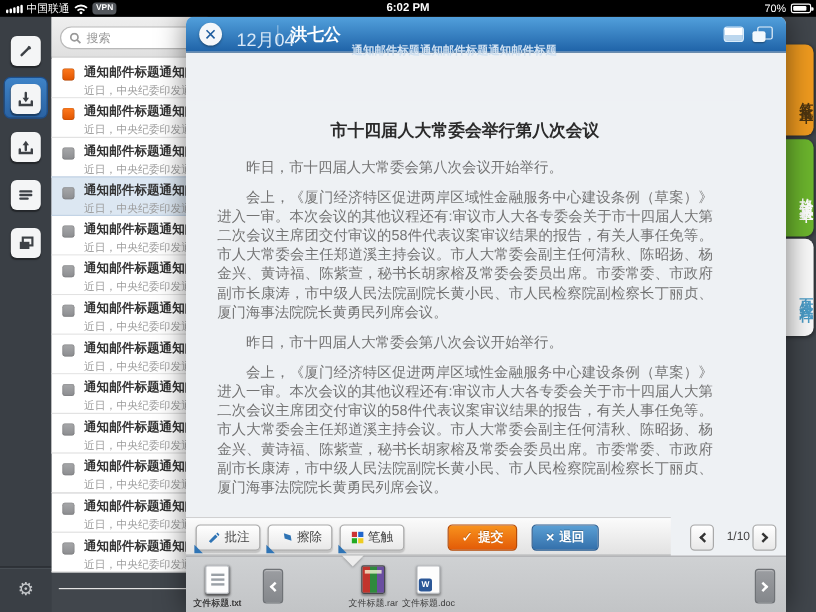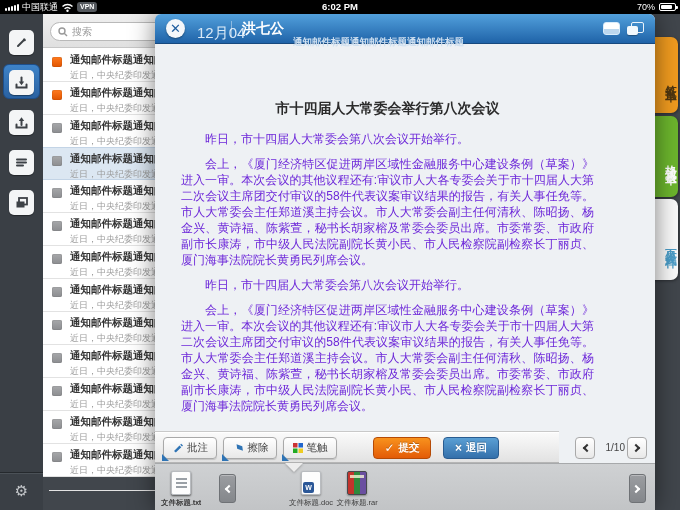--- a/index.html
+++ b/index.html
@@ -72,21 +72,21 @@
   .hicon{position:absolute;top:8px;width:17px;height:13px;}
   .hicon.collapse{right:35px;background:linear-gradient(#ffffff 0 55%,#bcd7ee 55%);border-radius:3px;border:1px solid #d9ecfb;}
   .hicon.windows{right:11px;}
   .hicon.windows::before{content:"";position:absolute;right:0;top:0;width:11px;height:9px;border:1.5px solid #eaf3fb;border-radius:2px;}
   .hicon.windows::after{content:"";position:absolute;left:0;bottom:0;width:11px;height:9px;background:#f2f8fd;border-radius:2px;box-shadow:0 1px 1px rgba(0,0,0,.3);}
 
   
   .doc{position:absolute;left:0;top:30px;width:465px;height:388px;background:#eef1f4;
     padding:10px 26px 0 26px;overflow:hidden;margin-top:40px;}
   .doc-title{font-size:14px;font-weight:bold;color:#2b2b2b;text-align:center;margin:6px 0 13px 0;}
-  .doc p{font-size:12px;color:#6d28d9;line-height:16px;text-align:justify;text-indent:2em;margin:0 0 9px 0;}
+  .doc p{font-size:12px;color:#737373;line-height:16px;text-align:justify;text-indent:2em;margin:0 0 9px 0;}
 
   
   .mtoolbar{position:absolute;left:0;top:418px;width:404px;height:31px;
     background:linear-gradient(#fafafa,#e2e2e2);border-top:1px solid #fff;border-bottom:1px solid #b5b5b5;
     box-shadow:0 -1px 0 #c9c9c9;}
   .tbtn{position:absolute;top:4px;height:22px;border-radius:4px;font-size:10.5px;display:flex;
     align-items:center;justify-content:center;gap:4px;}
   .tbtn.white{background:linear-gradient(#ffffff,#e8e8e8);border:1px solid #a9a9a9;color:#444;
     box-shadow:0 1px 1px rgba(0,0,0,.15);}
   .tbtn.white::before{content:"";position:absolute;left:-2px;bottom:-3px;border-style:solid;
@@ -358,26 +358,26 @@
 
     <div class="dock">
 
       <div class="dockchev dl">
           <span class="chev left"></span>
         </div>
       <div class="dockchev dr">
           <span class="chev right"></span>
         </div>
     <div class="file">
+          <div class="ficon ic-rar"></div>
+          <div class="fname">文件标题.rar</div>
+        </div>
+        <div class="file">
           <div class="ficon ic-doc"></div>
           <div class="fname">文件标题.doc</div>
-        </div>
-        <div class="file">
-          <div class="ficon ic-rar"></div>
-          <div class="fname">文件标题.rar</div>
         </div>
         <div class="file">
           <div class="ficon ic-txt"></div>
           <div class="fname">文件标题.txt</div>
         </div>
         <div class="file">
           <div class="ficon ic-txt"></div>
           <div class="fname">文件标题.txt</div>
         </div>
       </div>

